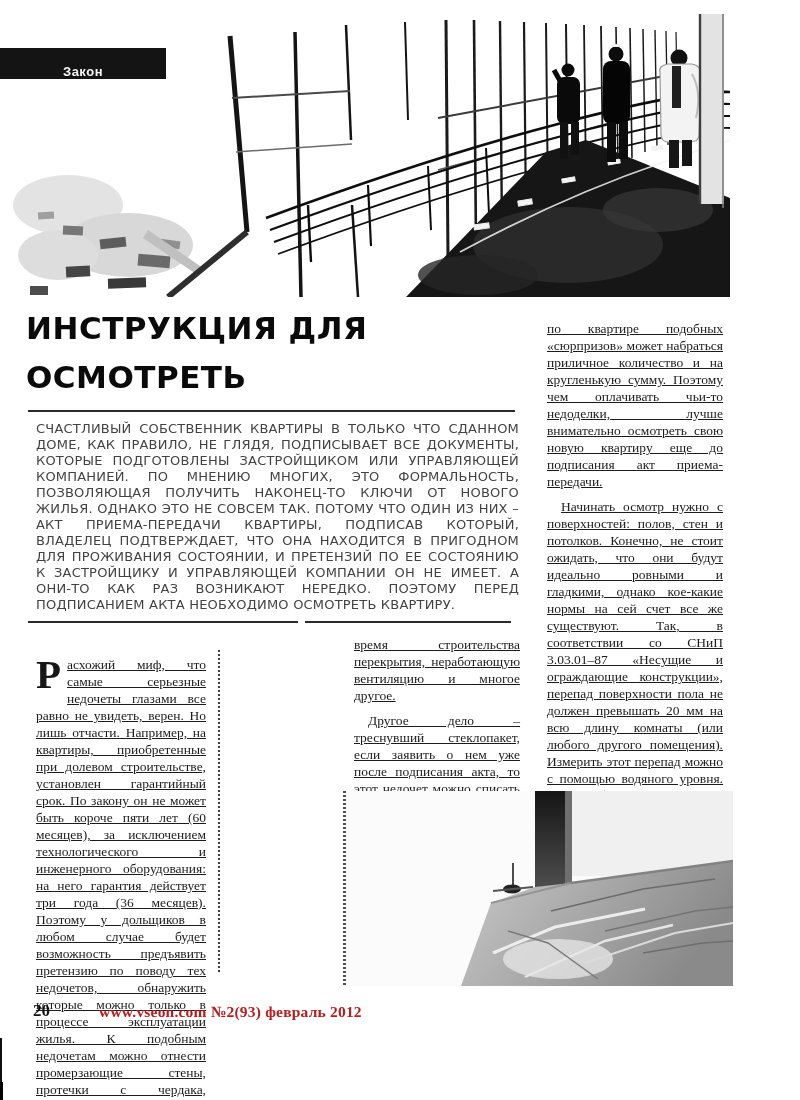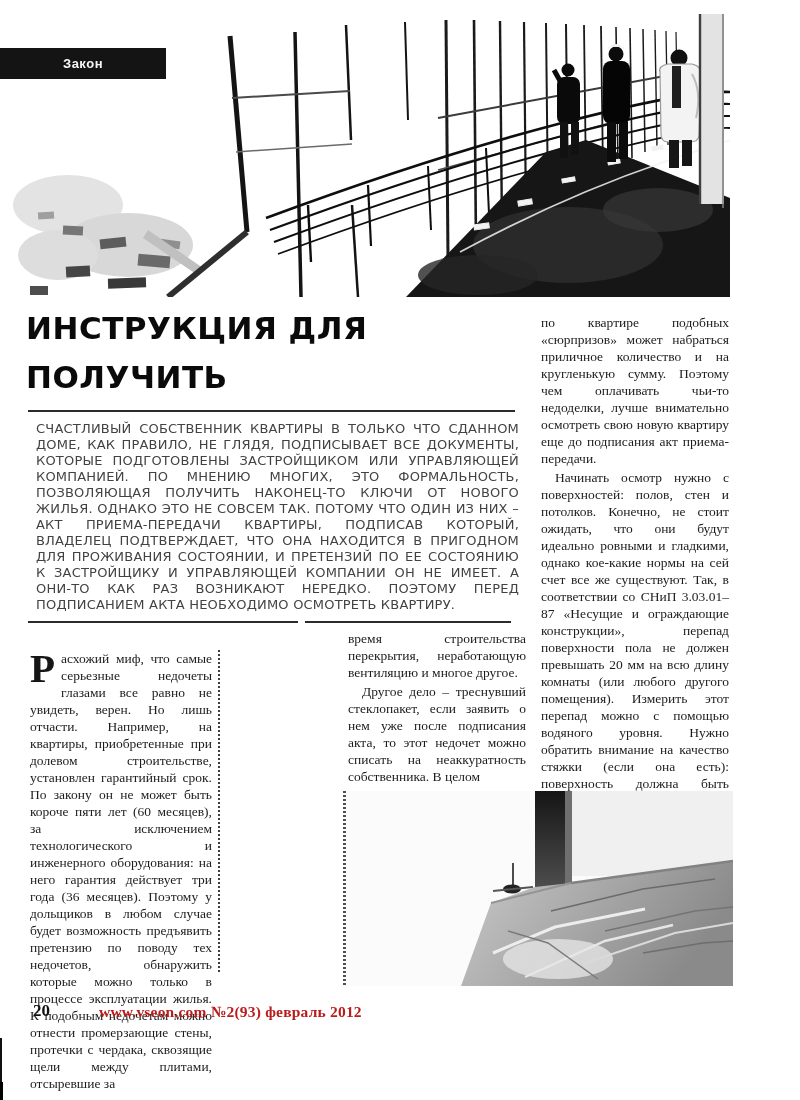--- a/index.html
+++ b/index.html
@@ -6,21 +6,21 @@
   .page{
     position:relative;width:800px;height:1100px;background:#ffffff;
     overflow:hidden;font-family:"Liberation Serif", serif;color:#1d1d1d;
   }
   
   .photo-top{position:absolute;left:8px;top:0;width:722px;height:297px;}
   .photo-bottom{position:absolute;left:343px;top:791px;width:390px;height:195px;}
   
   .tag-bar{
     position:absolute;left:0;top:48px;width:166px;height:31px;background:#141414;
-    display:flex;align-items:center;justify-content:center;
+    display:flex;align-items:flex-end;justify-content:center;
   }
   .tag-bar span{
     color:#f5f5f5;font-family:"Liberation Sans",sans-serif;font-weight:bold;
     font-size:13px;letter-spacing:.5px;
   }
   
   .headline{
     position:absolute;left:26px;top:304px;width:520px;
     font-family:"DejaVu Sans",sans-serif;font-weight:800;color:#0a0a0a;
     font-size:31px;line-height:49px;letter-spacing:.5px;
@@ -29,21 +29,21 @@
   
   .lead{
     position:absolute;left:36px;top:421px;width:483px;
     font-family:"DejaVu Sans",sans-serif;font-size:13px;line-height:16px;
     color:#424242;text-align:justify;letter-spacing:.2px;
   }
   
   .col{
     position:absolute;text-align:justify;font-size:13.5px;line-height:17px;color:#1c1c1c;
   }
-  .col p{margin:2px;}
+  .col p{margin:8px;text-decoration:underline;}
   .col p + p{text-indent:14px;}
   .col-1{left:28px;top:648px;width:186px;}
   .col-2{left:346px;top:628px;width:182px;}
   .col-3{left:539px;top:312px;width:192px;}
   .dropcap{
     float:left;font-weight:bold;font-size:41px;line-height:33px;
     padding:2px 6px 0 0;color:#161616;
   }
   .col-divider{
     position:absolute;left:218px;top:650px;height:322px;width:0;
@@ -174,21 +174,21 @@
       </g>
     </svg>
   </div>
 
   <div class="tag-bar">
     <span>Закон</span>
   </div>
 
   <div class="headline">
     <div>ИНСТРУКЦИЯ ДЛЯ</div>
-    <div>ПОЛУЧИТЬ</div>
+    <div>ОСМОТРЕТЬ</div>
   </div>
 
   <div class="rule" style="left:28px;top:410px;width:487px;"></div>
 
   <div class="lead">СЧАСТЛИВЫЙ СОБСТВЕННИК КВАРТИРЫ В ТОЛЬКО ЧТО СДАННОМ ДОМЕ, КАК ПРАВИЛО, НЕ ГЛЯДЯ, ПОДПИСЫВАЕТ ВСЕ ДОКУМЕНТЫ, КОТОРЫЕ ПОДГОТОВЛЕНЫ ЗАСТРОЙЩИКОМ ИЛИ УПРАВЛЯЮЩЕЙ КОМПАНИЕЙ. ПО МНЕНИЮ МНОГИХ, ЭТО ФОРМАЛЬНОСТЬ, ПОЗВОЛЯЮЩАЯ ПОЛУЧИТЬ НАКОНЕЦ-ТО КЛЮЧИ ОТ НОВОГО ЖИЛЬЯ. ОДНАКО ЭТО НЕ СОВСЕМ ТАК. ПОТОМУ ЧТО ОДИН ИЗ НИХ – АКТ ПРИЕМА-ПЕРЕДАЧИ КВАРТИРЫ, ПОДПИСАВ КОТОРЫЙ, ВЛАДЕЛЕЦ ПОДТВЕРЖДАЕТ, ЧТО ОНА НАХОДИТСЯ В ПРИГОДНОМ ДЛЯ ПРОЖИВАНИЯ СОСТОЯНИИ, И ПРЕТЕНЗИЙ ПО ЕЕ СОСТОЯНИЮ К ЗАСТРОЙЩИКУ И УПРАВЛЯЮЩЕЙ КОМПАНИИ ОН НЕ ИМЕЕТ. А ОНИ-ТО КАК РАЗ ВОЗНИКАЮТ НЕРЕДКО. ПОЭТОМУ ПЕРЕД ПОДПИСАНИЕМ АКТА НЕОБХОДИМО ОСМОТРЕТЬ КВАРТИРУ.</div>
 
   <div class="rule" style="left:28px;top:621px;width:270px;"></div>
   <div class="rule" style="left:305px;top:621px;width:206px;"></div>
 
   <div class="col col-1">

